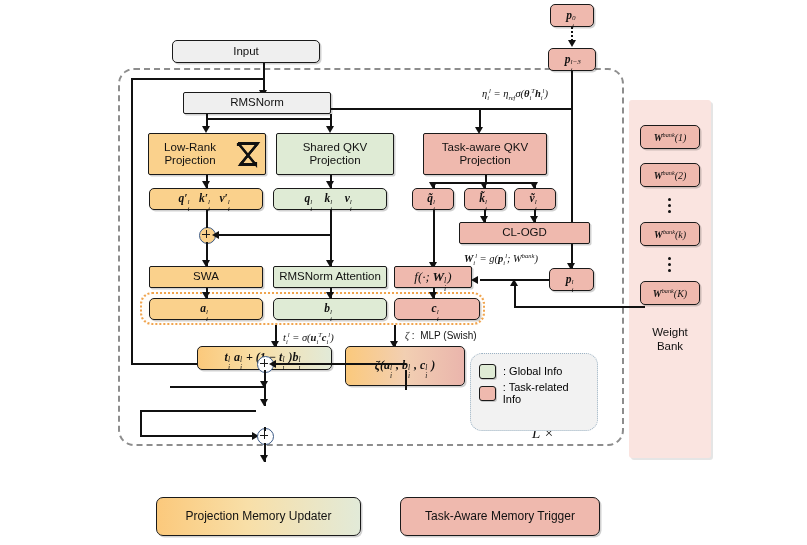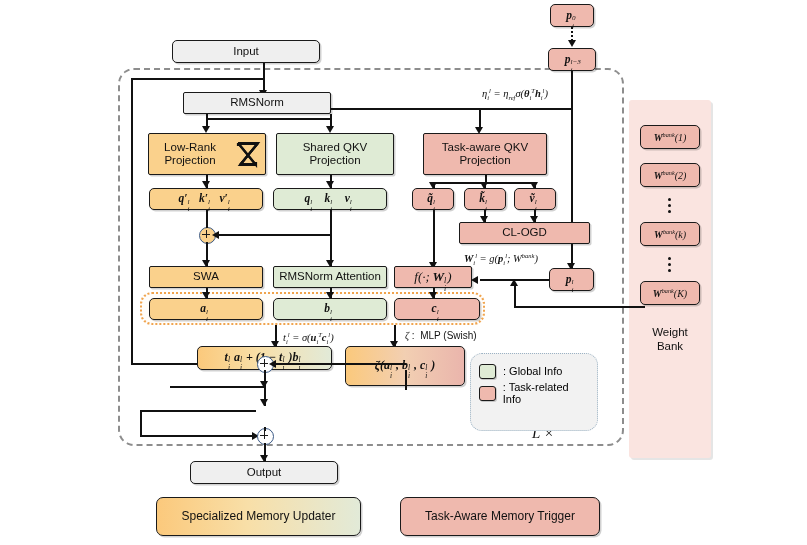--- a/index.html
+++ b/index.html
@@ -279,21 +279,20 @@
 
 
   <div class="ln vl" style="left:264px;top:386px;height:20px;"></div>
   <div class="arw d" style="left:260px;top:399px;"></div>
 
   <div class="plus white" style="left:257px;top:428px;"></div>
   <div class="ln vl" style="left:264px;top:427px;height:4px;"></div>
   <div class="ln vl" style="left:264px;top:443px;height:19px;"></div>
   <div class="arw d" style="left:260px;top:455px;"></div>
 
-  <div class="abs box grey" style="left:190px;top:461px;width:148px;height:23px;">Output</div>
 
   <div class="txt" style="left:532px;top:425px;font-family:'Liberation Serif',serif;font-size:15px;font-style:italic;">
     <span>L ×</span>
   </div>
 
   <div id="legend" class="abs" style="left:470px;top:353px;width:128px;height:78px;padding:6px 8px;">
     <div class="lgrow">
       <span class="sw green"></span>
       <span>: Global Info</span>
     </div>
@@ -323,16 +322,16 @@
       <i></i>
   </div>
   <div class="abs box pink" style="left:640px;top:281px;width:60px;height:24px;">
     <span class="m" style="font-size:10px;">W<sup>bank</sup><span class="mi" style="font-weight:normal">(K)</span></span>
   </div>
 
   <div class="txt" style="left:644px;top:325px;text-align:center;width:52px;line-height:1.25;">
     <span>Weight</span><br><span>Bank</span>
   </div>
 
-  <div class="abs box grad-og" style="left:156px;top:497px;width:205px;height:39px;border-radius:7px;font-size:12px;">Specialized Memory Updater</div>
+  <div class="abs box grad-og" style="left:156px;top:497px;width:205px;height:39px;border-radius:7px;font-size:12px;">Projection Memory Updater</div>
   <div class="abs box pink" style="left:400px;top:497px;width:200px;height:39px;border-radius:7px;font-size:12px;">Task-Aware Memory Trigger</div>
 
 </div>
 
 </body></html>

